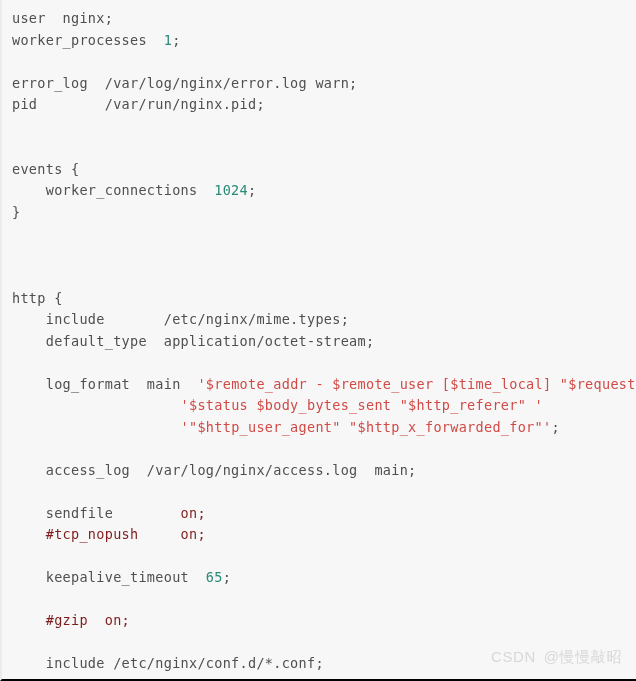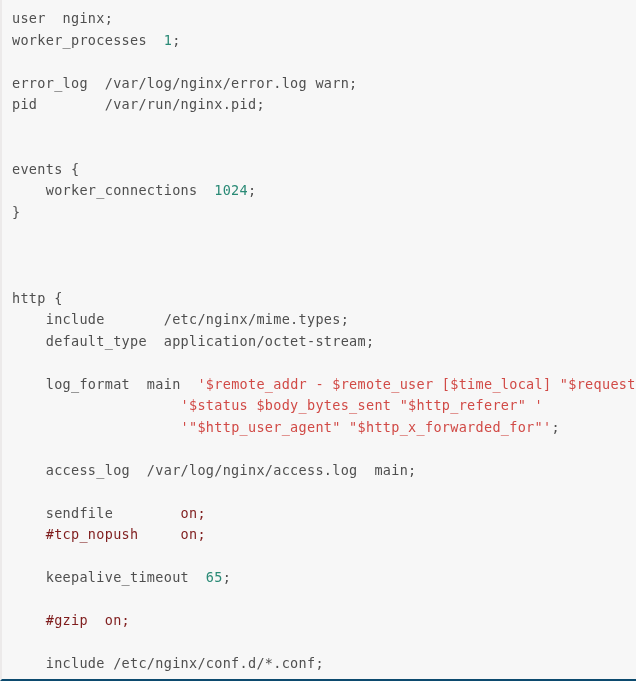--- a/index.html
+++ b/index.html
@@ -15,21 +15,21 @@
     overflow: hidden;
   }
 
   #code-block {
     position: relative;
     box-sizing: border-box;
     width: 636px;
     height: 681px;
     background: #f7f7f7;
     border-left: 2px solid #eceaea;
-    border-bottom: 2px solid #0c4a6e;
+    border-bottom: 2px solid #000000;
     padding: 8px 0 0 10px;
     overflow: hidden;
   }
 
   pre.code {
     margin: 0;
     padding: 0;
     font-family: "DejaVu Sans Mono", "Liberation Mono", monospace;
     font-size: 13.5px;
     line-height: 21.5px;
@@ -61,13 +61,17 @@
     user-select: none;
     white-space: nowrap;
   }
   #watermark .wm-brand { margin-right: 3px; }
 </style>
 </head>
 <body>
 
 <div id="code-block">
   <pre class="code" id="code-lines"><span class="ln"><span class="t-plain">user  nginx;</span></span><span class="ln"><span class="t-plain">worker_processes  </span><span class="t-num">1</span><span class="t-plain">;</span></span><span class="ln">&nbsp;</span><span class="ln"><span class="t-plain">error_log  /var/log/nginx/error.log warn;</span></span><span class="ln"><span class="t-plain">pid        /var/run/nginx.pid;</span></span><span class="ln">&nbsp;</span><span class="ln">&nbsp;</span><span class="ln"><span class="t-plain">events {</span></span><span class="ln"><span class="t-plain">    worker_connections  </span><span class="t-num">1024</span><span class="t-plain">;</span></span><span class="ln"><span class="t-plain">}</span></span><span class="ln">&nbsp;</span><span class="ln">&nbsp;</span><span class="ln">&nbsp;</span><span class="ln"><span class="t-plain">http {</span></span><span class="ln"><span class="t-plain">    include       /etc/nginx/mime.types;</span></span><span class="ln"><span class="t-plain">    default_type  application/octet-stream;</span></span><span class="ln">&nbsp;</span><span class="ln"><span class="t-plain">    log_format  main  </span><span class="t-str">'$remote_addr - $remote_user [$time_local] "$request" '</span></span><span class="ln"><span class="t-plain">                    </span><span class="t-str">'$status $body_bytes_sent "$http_referer" '</span></span><span class="ln"><span class="t-plain">                    </span><span class="t-str">'"$http_user_agent" "$http_x_forwarded_for"'</span><span class="t-plain">;</span></span><span class="ln">&nbsp;</span><span class="ln"><span class="t-plain">    access_log  /var/log/nginx/access.log  main;</span></span><span class="ln">&nbsp;</span><span class="ln"><span class="t-plain">    sendfile        </span><span class="t-comment">on</span><span class="t-comment">;</span></span><span class="ln"><span class="t-comment">    #tcp_nopush     </span><span class="t-comment">on;</span></span><span class="ln">&nbsp;</span><span class="ln"><span class="t-plain">    keepalive_timeout  </span><span class="t-num">65</span><span class="t-plain">;</span></span><span class="ln">&nbsp;</span><span class="ln"><span class="t-comment">    #gzip  on;</span></span><span class="ln">&nbsp;</span><span class="ln"><span class="t-plain">    include /etc/nginx/conf.d/*.conf;</span></span><span class="ln"><span class="t-plain">}</span></span></pre>
+  <div id="watermark">
+    <span class="wm-brand">CSDN</span>
+    <span>@慢慢敲昭</span>
+  </div>
 </div>
 
 </body></html>

